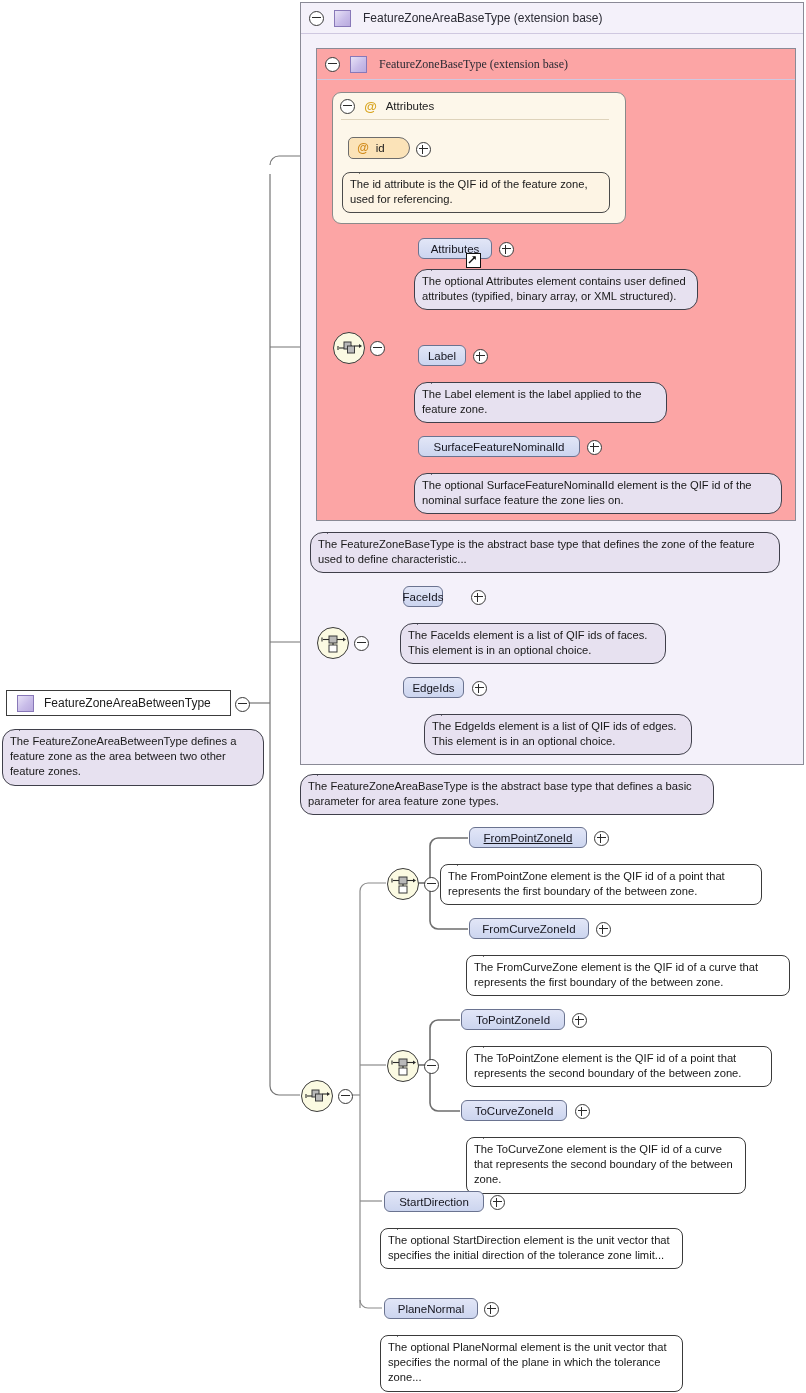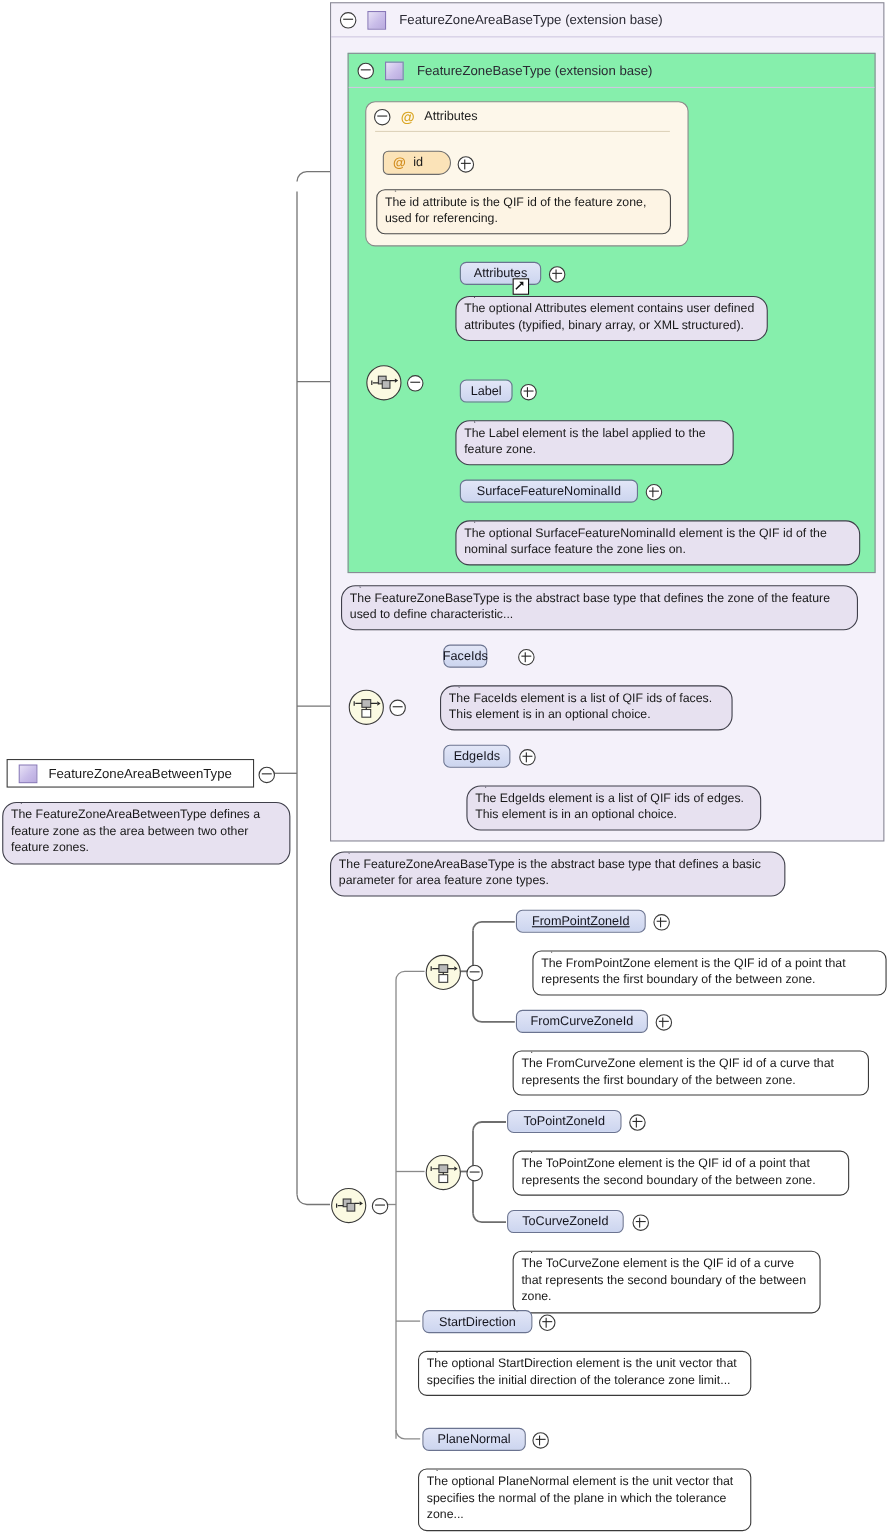--- a/index.html
+++ b/index.html
@@ -9,21 +9,21 @@
     font-size:11.5px;color:#1a1a1a;
   }
 
   
   .extbox{
     position:absolute;box-sizing:border-box;
     border:1px solid #8a8a96;
     background:#f1eef8;
   }
   .extbox.lvl1{background:#f4f1fa;}
-  .extbox.lvl2{background:#86efac;}
+  .extbox.lvl2{background:#fca5a5;font-family:Liberation Serif, serif;}
   .extbox > .exthdr{
     position:relative;height:30px;display:flex;align-items:center;
     border-bottom:1px solid #cfc8e0;
   }
   .exthdr .expander{margin-left:8px;}
   .exthdr .typeicon{margin-left:10px;}
   .exthdr .lbl{margin-left:12px;font-size:12px;color:#2a2a33;white-space:nowrap;}
 
   
   .expander{
@@ -349,21 +349,21 @@
     <path d="M4,9.5 L4,13.5" stroke="#2a2a2a" stroke-width="1.1"></path>
     <path d="M25,9.5 l0,4 l3,-2 z" fill="#2a2a2a"></path>
   </svg>
 </div>
 <span class="expander exp-free" style="left:424px;top:877px;"></span>
 
 <div class="elpill" style="left:469px;top:827px;width:118px;text-decoration:underline;">
   <span>FromPointZoneId</span>
 </div>
 <span class="expander plus exp-free" style="left:594px;top:831px;"></span>
-<div class="note white" style="left:484px;top:864px;width:322px;">
+<div class="note white" style="left:440px;top:864px;width:322px;">
   <span class="notch"></span>
   <span>The FromPointZone element is the QIF id of a point that represents the first boundary of the between zone.</span>
 </div>
 
 <div class="elpill" style="left:469px;top:918px;width:120px;">
   <span>FromCurveZoneId</span>
 </div>
 <span class="expander plus exp-free" style="left:596px;top:922px;"></span>
 <div class="note white" style="left:466px;top:955px;width:324px;">
   <span class="notch"></span>

